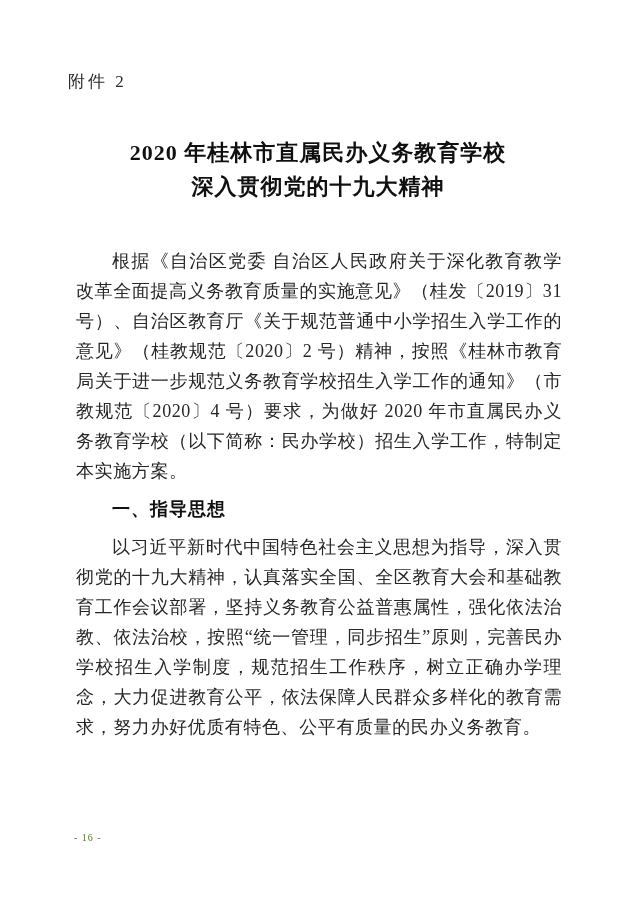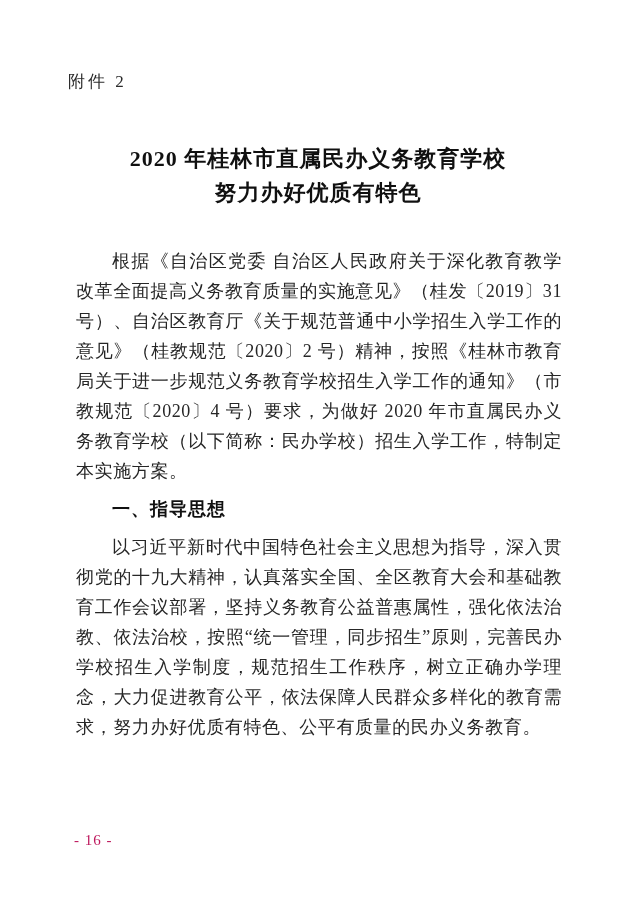--- a/index.html
+++ b/index.html
@@ -19,21 +19,21 @@
   .attachment {
     position: absolute;
     top: 70px;
     left: 68px;
     font-size: 17px;
     letter-spacing: 3px;
     color: #2b2b2b;
   }
   .title {
     position: absolute;
-    top: 142px;
+    top: 136px;
     left: 0;
     right: 0;
     margin: 0;
     text-align: center;
     font-size: 22px;
     font-weight: bold;
     line-height: 34px;
     letter-spacing: 1px;
     color: #101010;
   }
@@ -63,35 +63,35 @@
     letter-spacing: 1px;
   }
   .lead-bold {
     font-weight: bold;
     color: #141414;
   }
   .footer-page-number {
     position: absolute;
     left: 74px;
     top: 832px;
-    font-size: 15px;
+    font-size: 10px;
     letter-spacing: 1px;
-    color: #be185d;
+    color: #4d7c0f;
   }
 </style>
 </head>
 <body>
 
 <div class="page">
 
   <div class="attachment">附件 2</div>
 
   <h1 class="title">
     <span class="title-line">2020 年桂林市直属民办义务教育学校</span>
-    <span class="title-line">努力办好优质有特色</span>
+    <span class="title-line">深入贯彻党的十九大精神</span>
   </h1>
 
   <div class="body-text">
     <p class="para">根据《自治区党委  自治区人民政府关于深化教育教学改革全面提高义务教育质量的实施意见》（桂发〔2019〕31 号）、自治区教育厅《关于规范普通中小学招生入学工作的意见》（桂教规范〔2020〕2 号）精神，按照《桂林市教育局关于进一步规范义务教育学校招生入学工作的通知》（市教规范〔2020〕4 号）要求，为做好 2020 年市直属民办义务教育学校（以下简称：民办学校）招生入学工作，特制定本实施方案。</p>
     <p class="para heading">一、指导思想</p>
     <p class="para">以习近平新时代中国特色社会主义思想为指导，深入贯彻党的十九大精神，认真落实全国、全区教育大会和基础教育工作会议部署，坚持义务教育公益普惠属性，强化依法治教、依法治校，按照“统一管理，同步招生”原则，完善民办学校招生入学制度，规范招生工作秩序，树立正确办学理念，大力促进教育公平，依法保障人民群众多样化的教育需求，努力办好优质有特色、公平有质量的民办义务教育。</p>
   </div>
 
   <div class="footer-page-number">- 16 -</div>
 

